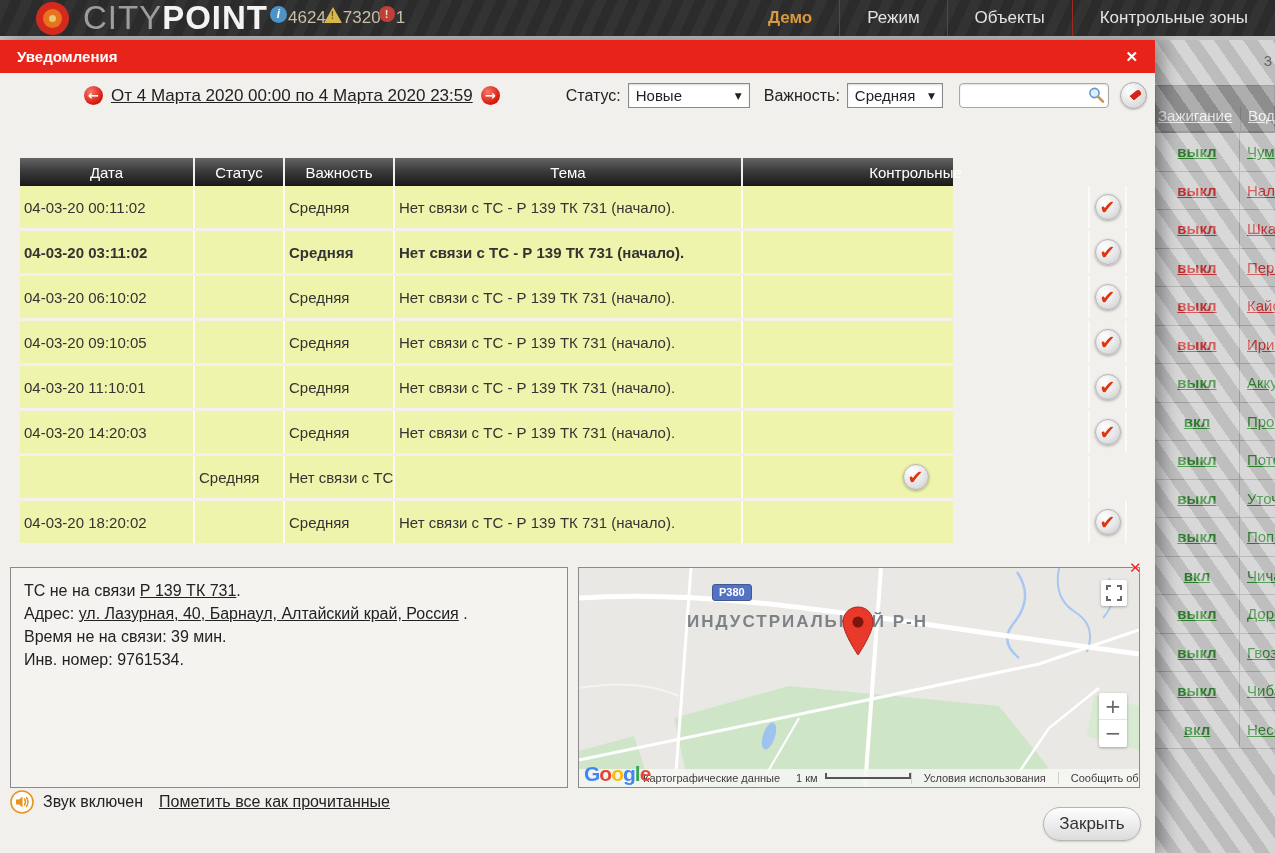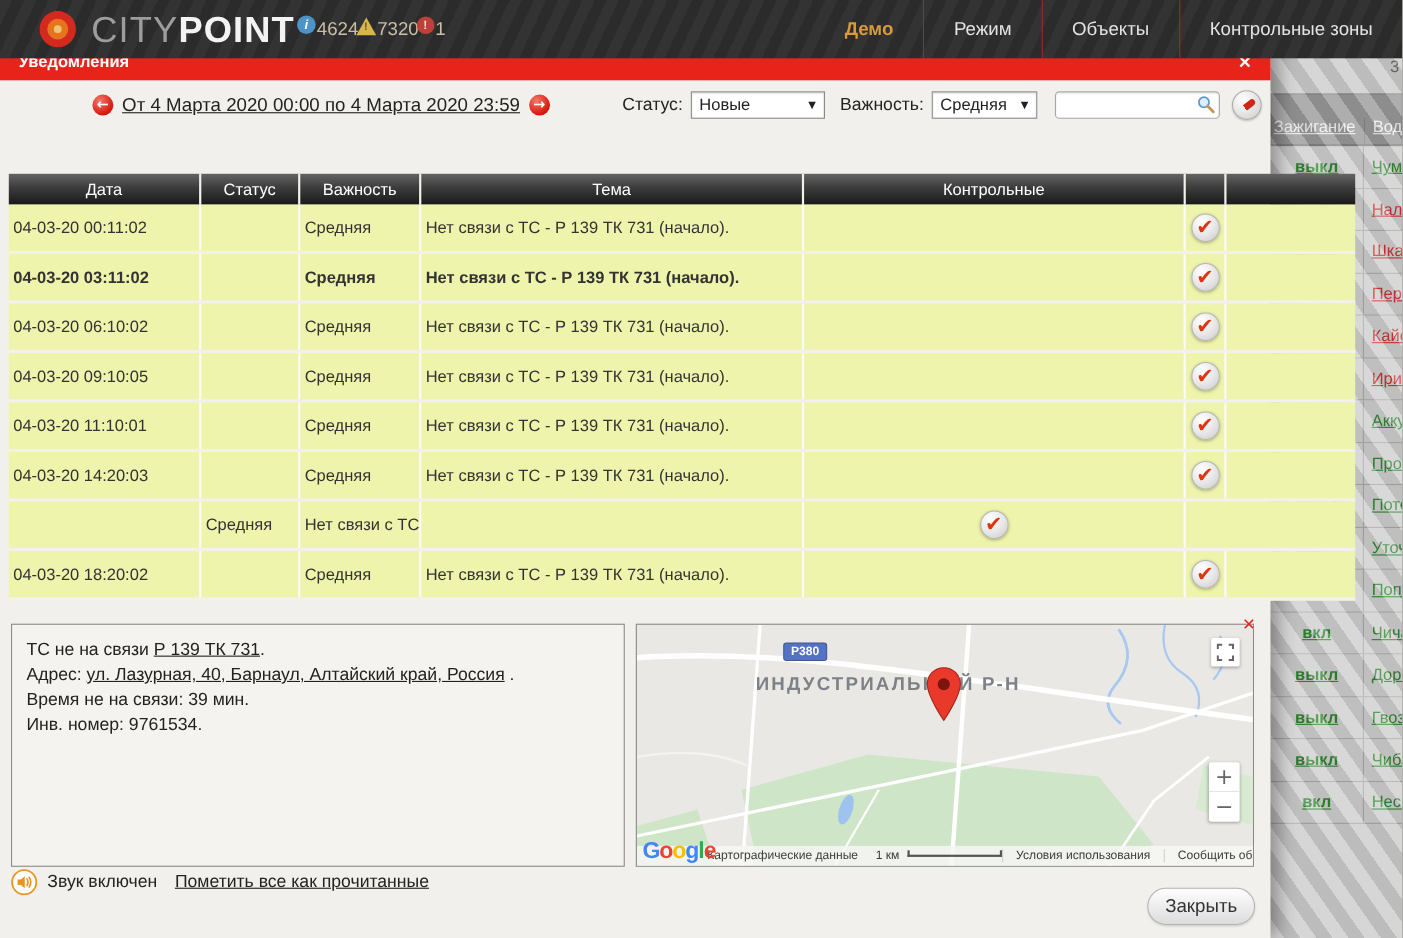--- a/index.html
+++ b/index.html
@@ -1,21 +1,21 @@
 <!DOCTYPE html>
 <html><head>
 <meta charset="utf-8">
 <style>
   html,body{margin:0;padding:0;background:#888;}
   *{box-sizing:border-box;}
   .screen{position:relative;width:1275px;height:853px;overflow:hidden;
     font-family:"Liberation Sans",sans-serif;background:#c2c2c2;}
 
   
-  .topbar{position:absolute;left:0;top:0;width:1275px;height:53px;z-index:40;
+  .topbar{position:absolute;left:0;top:0;width:1275px;height:36px;z-index:40;
     background:repeating-linear-gradient(115deg,#333 0 10px,#2b2b2b 10px 20px);
     display:flex;align-items:center;}
   .logo{width:33px;height:33px;border-radius:50%;background:#d42a1e;margin-left:36px;
     position:relative;flex:0 0 auto;}
   .logo .mid{position:absolute;left:7px;top:7px;width:19px;height:19px;border-radius:50%;background:#e8731f;}
   .logo .dot{position:absolute;left:13px;top:13px;width:7px;height:7px;border-radius:50%;background:#e9c873;}
   .brand{margin-left:14px;font-size:33px;letter-spacing:1px;white-space:nowrap;}
   .brand .b1{color:#9d9d9d;font-weight:500;}
   .brand .b2{color:#f3f3f3;font-weight:800;}
   .badges{display:flex;align-items:center;margin-left:4px;color:#c9bfa6;font-size:17px;}
@@ -81,21 +81,21 @@
     padding:0 26px 0 8px;font-size:14px;box-shadow:inset 0 1px 2px rgba(0,0,0,.12);outline:none;
     font-family:"Liberation Sans",sans-serif;}
   .search-ic{position:absolute;right:4px;top:3px;width:18px;height:18px;cursor:pointer;}
   .reset-btn{margin-left:11px;width:27px;height:27px;border-radius:50%;cursor:pointer;
     background:radial-gradient(circle at 35% 30%,#fff,#d9d9d9 75%);border:1px solid #ababab;
     position:relative;box-shadow:0 1px 2px rgba(0,0,0,.2);}
   .reset-btn .pen{position:absolute;left:6px;top:10px;width:15px;height:6px;border-radius:3px;
     background:linear-gradient(90deg,#eee 0 4px,#d22516 4px);transform:rotate(-38deg);}
 
   
-  .ntable{position:absolute;left:8px;top:118px;width:1224px;}
+  .ntable{position:absolute;left:20px;top:118px;width:933px;}
   .n-grid{display:grid;grid-template-columns:175px 90px 110px 348px 347px 37px 25px;}
   .n-headrow{height:28px;background:linear-gradient(#646464,#3c3c3c 45%,#191919);}
   .n-headrow .hcell{color:#fff;font-size:15px;display:flex;align-items:center;justify-content:center;
     border-right:2px solid #f2f0ec;cursor:pointer;}
   .n-headrow .hcell:last-child{border-right:none;}
   .n-row{height:45px;background:#eef4ab;border-bottom:3px solid #f3f1ed;cursor:pointer;}
   .n-row .cell{display:flex;align-items:center;font-size:15px;color:#333;padding-left:4px;
     border-right:2px solid #fbfaf5;overflow:hidden;white-space:nowrap;}
   .n-row .cell:last-child{border-right:none;}
   .n-row .cell.ck{justify-content:center;padding-left:0;}

